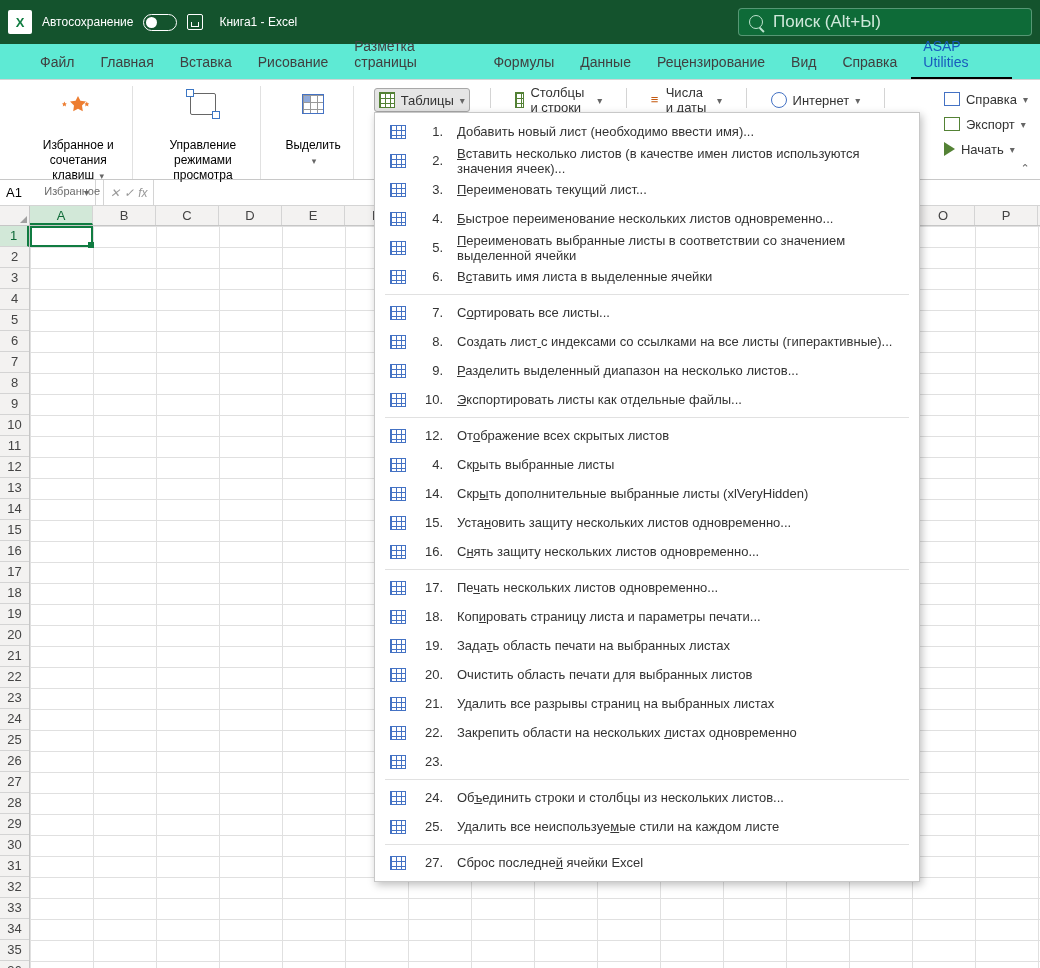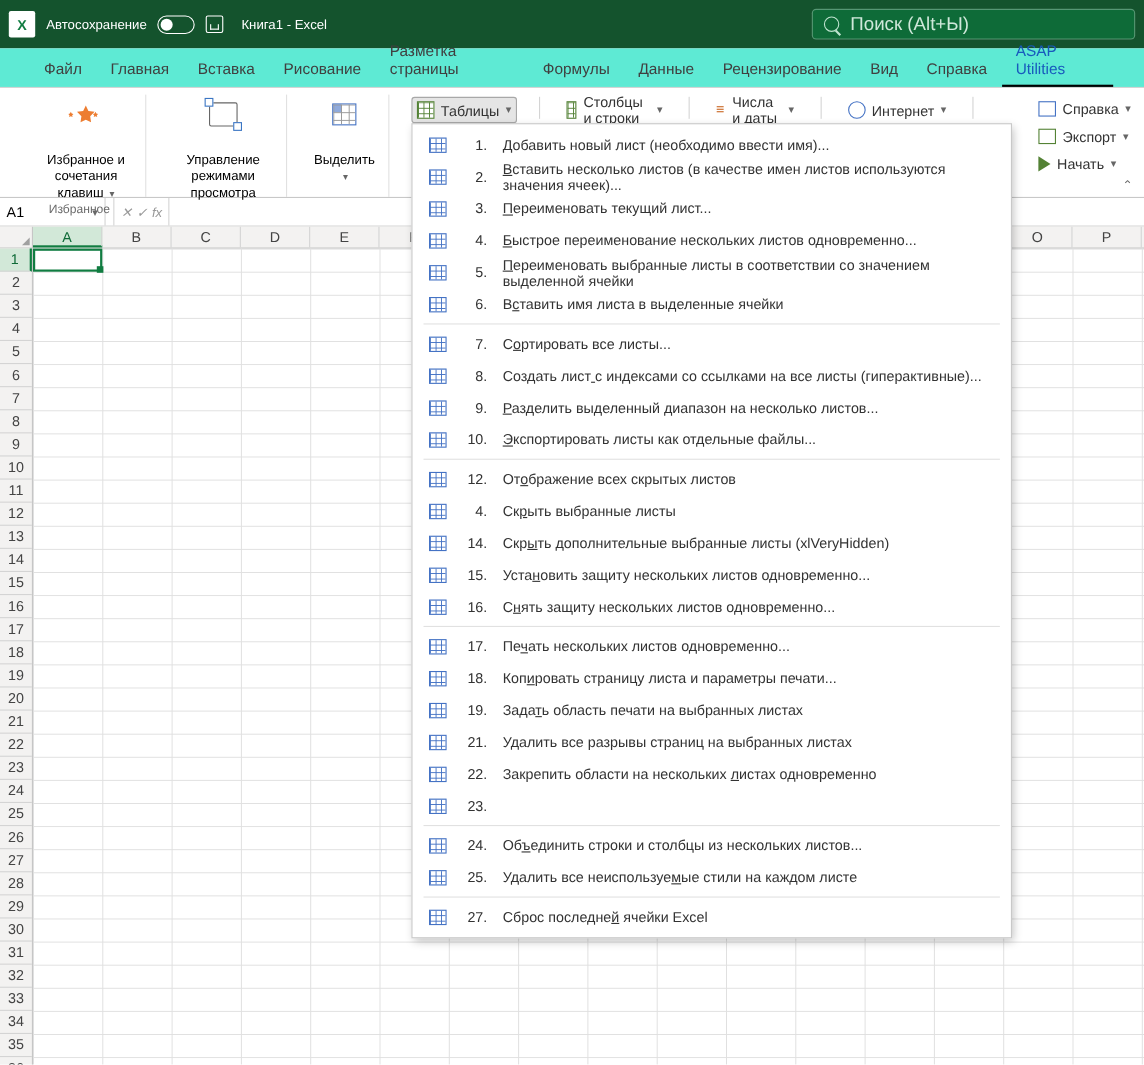--- a/index.html
+++ b/index.html
@@ -427,20 +427,27 @@
       <div class="dd-icon">
         <span class="gico"></span>
       </div>
       <span class="dd-num">19.</span>
       <span>Зада<span class="u">т</span>ь область печати на выбранных листах</span>
     </div>
     <div class="dd-item">
       <div class="dd-icon">
         <span class="gico"></span>
       </div>
+      <span class="dd-num">20.</span>
+      <span>Очистить область печати для выбранных листов</span>
+    </div>
+    <div class="dd-item">
+      <div class="dd-icon">
+        <span class="gico"></span>
+      </div>
       <span class="dd-num">21.</span>
       <span>Удалить все разрывы страниц на выбранных листах</span>
     </div>
     <div class="dd-item">
       <div class="dd-icon">
         <span class="gico"></span>
       </div>
       <span class="dd-num">22.</span>
       <span>Закрепить области на нескольких <span class="u">л</span>истах одновременно</span>
     </div>

